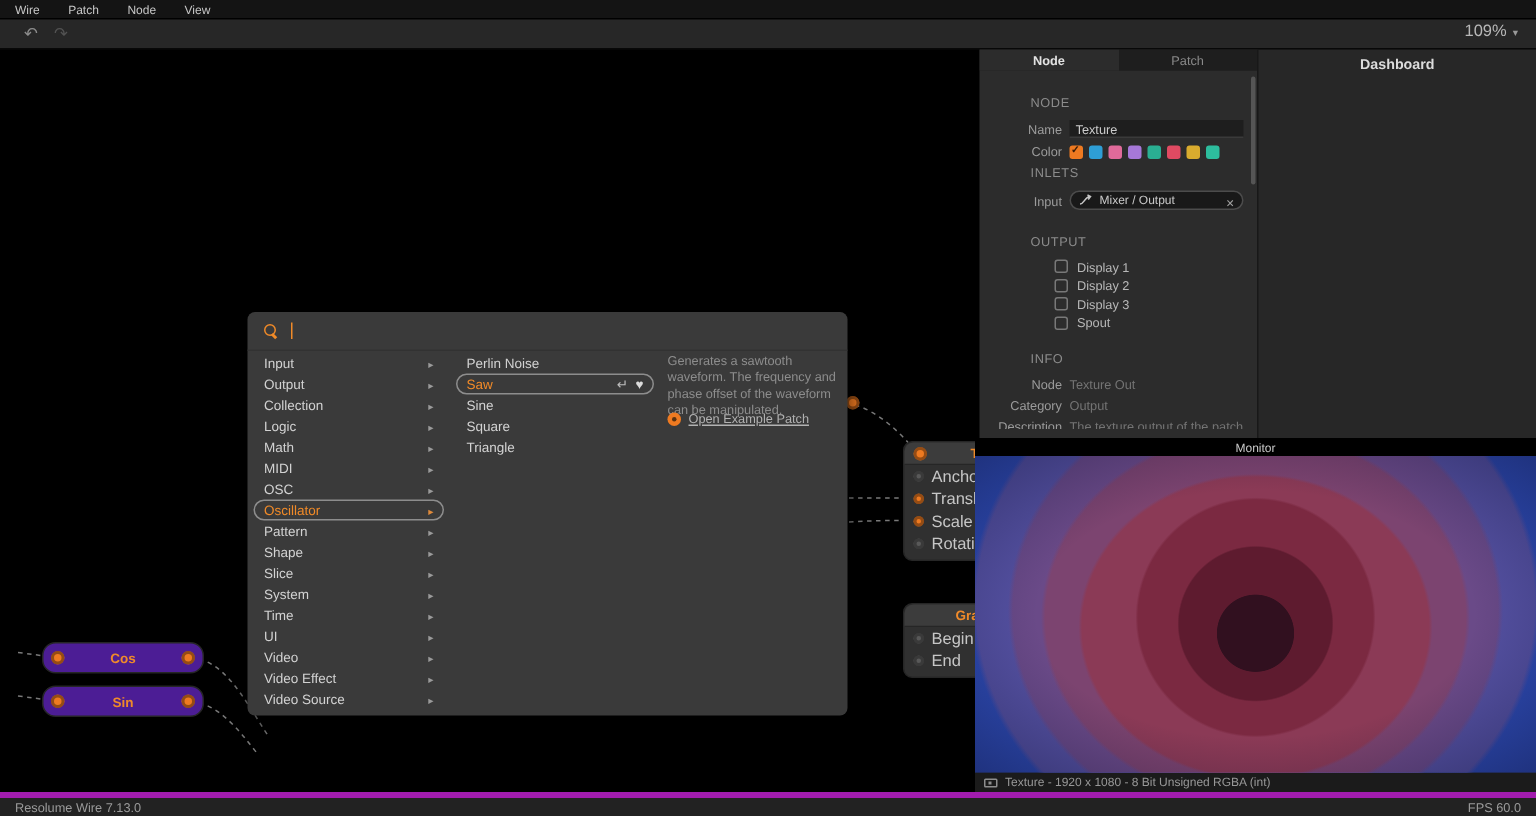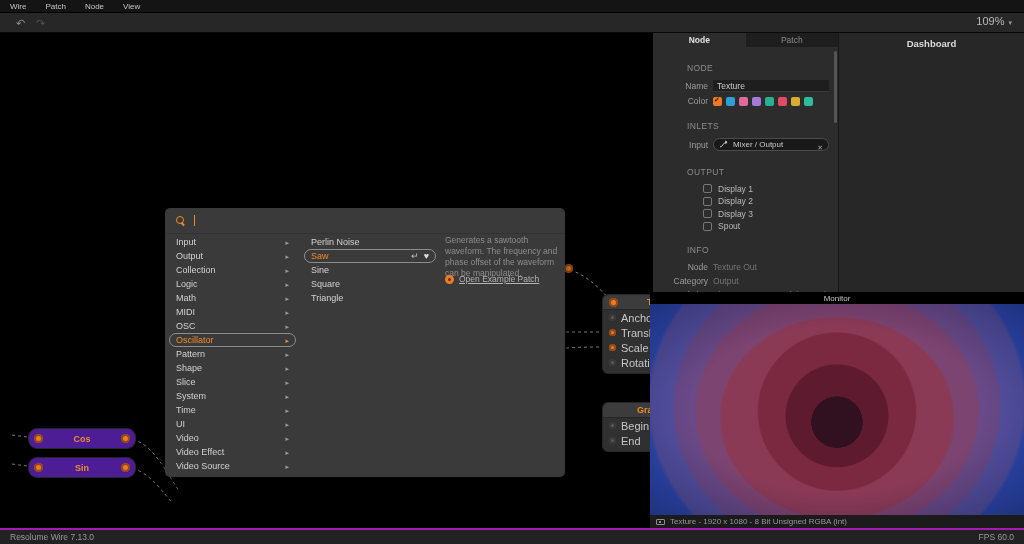--- a/index.html
+++ b/index.html
@@ -112,21 +112,21 @@
     radial-gradient(ellipse 143px 124px at 50% 51%, #7c4470 98%, rgba(0,0,0,0) 100%),
     radial-gradient(ellipse 165px 148px at 50% 49%, #6a4a88 98%, rgba(0,0,0,0) 100%),
     radial-gradient(ellipse 190px 174px at 50% 47%, #5551a2 98%, rgba(0,0,0,0) 100%),
     #2e4bb4}
   .monitor-img::after{content:"";position:absolute;inset:0;background:radial-gradient(ellipse at 50% 50%, rgba(0,0,0,0) 55%, rgba(8,10,40,.38) 100%)}
   .monitor-info{height:13px;background:#1b1b1b;display:flex;align-items:center;gap:5px;padding-left:6px;font-size:8px;color:#989898}
   .texture-ic{width:9px;height:6px;border:1px solid #8e8e8e;border-radius:1px;position:relative}
   .texture-ic::after{content:"";position:absolute;left:2px;top:1px;width:2px;height:2px;background:#8e8e8e}
 
   
-  .statusbar{height:16px;background:#222;display:flex;align-items:center;justify-content:space-between;padding:0 10px;border-top:2px solid #a21caf}
+  .statusbar{height:16px;background:#222;display:flex;align-items:center;justify-content:space-between;padding:0 10px;border-top:4px solid #a21caf}
   .statusbar span{font-size:8.5px;color:#9a9a9a}
 </style>
 </head>
 <body>
 
 <div class="menubar">
 
 <span class="mitem">Wire</span>
     <span class="mitem">Patch</span>
     <span class="mitem">Node</span>
@@ -342,21 +342,21 @@
         <span class="swatch selected" style="background: rgb(238, 122, 33);"></span>
             <span class="swatch" style="background: rgb(46, 158, 214);"></span>
             <span class="swatch" style="background: rgb(224, 106, 154);"></span>
             <span class="swatch" style="background: rgb(166, 120, 216);"></span>
             <span class="swatch" style="background: rgb(42, 175, 146);"></span>
             <span class="swatch" style="background: rgb(224, 74, 98);"></span>
             <span class="swatch" style="background: rgb(217, 171, 46);"></span>
             <span class="swatch" style="background: rgb(45, 189, 157);"></span>
           </span>
       </div>
-      <div class="pheader" style="margin-top:15px">INLETS</div>
+      <div class="pheader" style="margin-top:4px">INLETS</div>
       <div class="prow">
         <span class="plabel">Input</span>
         <span class="inlet-pill">
           <svg width="10" height="9" viewBox="0 0 10 9">
             <path d="M1 7 C4 7 4 2 8 2 M6 1 L8 2 L6.5 4" fill="none" stroke="#c6c6c6" stroke-width="1"></path>
           </svg>
           <span class="ptext">Mixer / Output</span>
           <span class="icon-close"></span>
         </span>
       </div>

